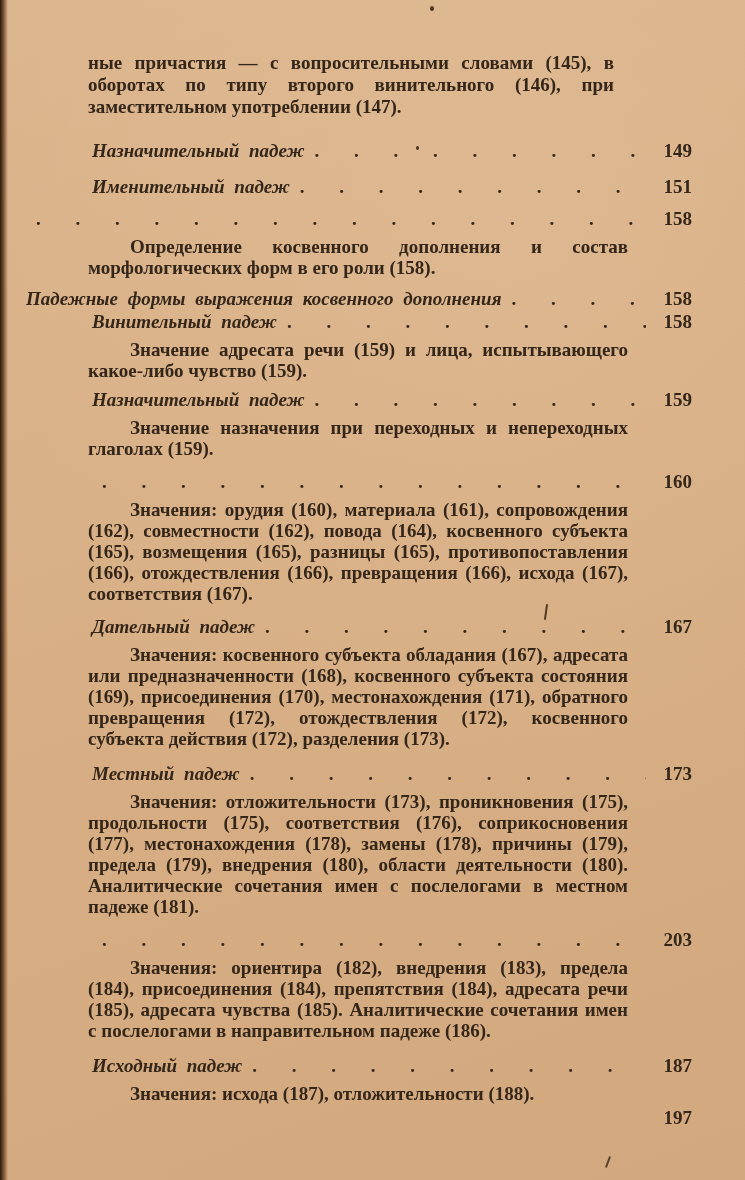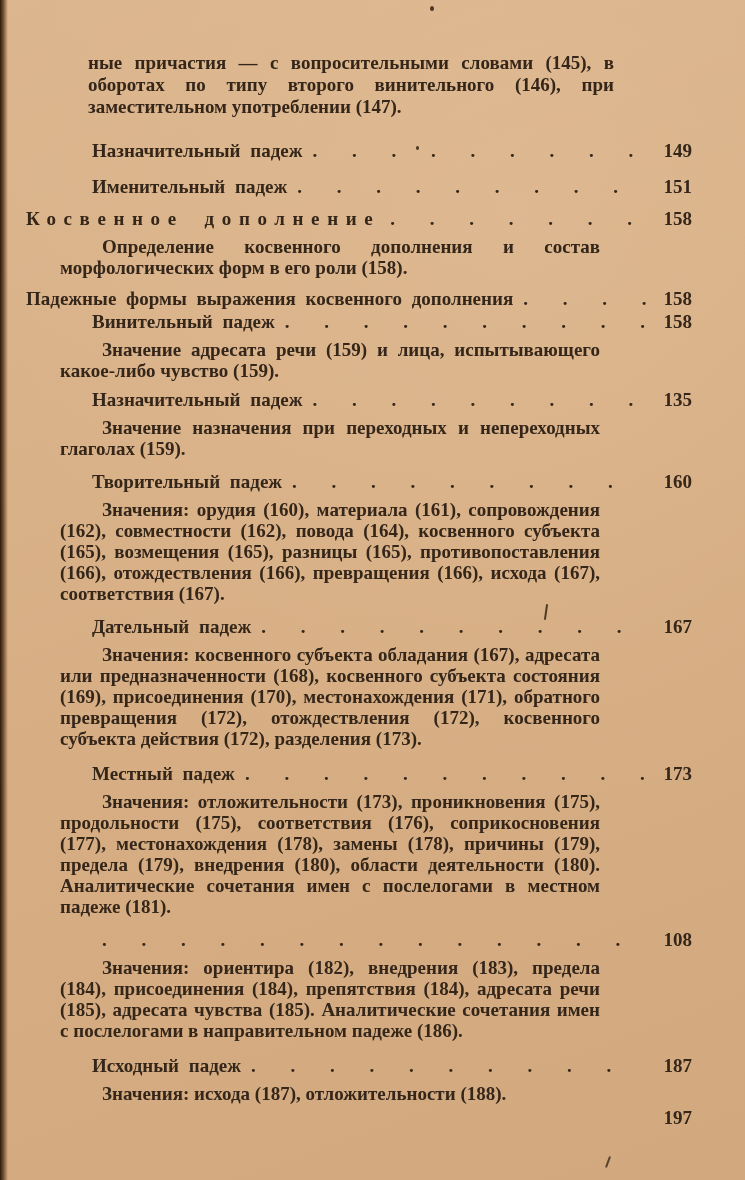--- a/index.html
+++ b/index.html
@@ -35,37 +35,37 @@
     margin: 0 0 0 62px;
     width: 526px;
     text-align: justify;
   }
   .toc-row {
     display: flex;
     align-items: baseline;
     line-height: 22px;
     white-space: nowrap;
   }
-  .toc-row .label { flex: 0 0 auto; word-spacing: 5px; }
+  .toc-row .label { flex: 0 0 auto; word-spacing: 5px; font-style: italic; }
   .toc-row.lvl-case { margin-left: 66px; }
   .toc-row.spaced .label { letter-spacing: 0.40em; word-spacing: 0.45em; }
   .dots {
     flex: 1 1 auto;
     overflow: hidden;
     white-space: nowrap;
     letter-spacing: 15px;
     margin: 0 4px 0 10px;
   }
   .page-num {
     flex: 0 0 auto;
     width: 42px;
     text-align: right;
   }
   .desc {
-    margin: 6px 0 0 34px;
+    margin: 6px 0 0 62px;
     width: 540px;
     line-height: 21px;
     text-align: justify;
     text-indent: 42px;
   }
   .mt-a { margin-top: 22px; }
   .mt-b { margin-top: 14px; }
   .mt-c { margin-top: 10px; }
   .mt-d { margin-top: 1px; }
   .mt-e { margin-top: 8px; }
@@ -103,21 +103,20 @@
     <span class="page-num">149</span>
   </div>
 
   <div class="toc-row lvl-case mt-b">
     <span class="label">Именительный падеж</span>
     <span class="dots">. . . . . . . . . . . . . . . . . . . . . . . . . . . . . . . . . . . . . . . .</span>
     <span class="page-num">151</span>
   </div>
 
   <div class="toc-row spaced mt-c">
-    <span class="label">Косвенное дополнение</span>
     <span class="dots">. . . . . . . . . . . . . . . . . . . . . . . . . . . . . . . . . . . . . . . .</span>
     <span class="page-num">158</span>
   </div>
   <p class="desc">Определение косвенного дополнения и состав морфологических форм в его роли (158).</p>
 
   <div class="toc-row mt-c">
     <span class="label">Падежные формы выражения косвенного дополнения</span>
     <span class="dots">. . . . . . . . . . . . . . . . . . . . . . . . . . . . . . . . . . . . . . . .</span>
     <span class="page-num">158</span>
   </div>
@@ -125,26 +124,25 @@
   <div class="toc-row lvl-case mt-d">
     <span class="label">Винительный падеж</span>
     <span class="dots">. . . . . . . . . . . . . . . . . . . . . . . . . . . . . . . . . . . . . . . .</span>
     <span class="page-num">158</span>
   </div>
   <p class="desc">Значение адресата речи (159) и лица, испытывающего какое-либо чувство (159).</p>
 
   <div class="toc-row lvl-case mt-e">
     <span class="label">Назначительный падеж</span>
     <span class="dots">. . . . . . . . . . . . . . . . . . . . . . . . . . . . . . . . . . . . . . . .</span>
-    <span class="page-num">135</span>
+    <span class="page-num">159</span>
   </div>
   <p class="desc">Значение назначения при переходных и непереходных глаголах (159).</p>
 
   <div class="toc-row lvl-case mt-f">
-    <span class="label">Творительный падеж</span>
     <span class="dots">. . . . . . . . . . . . . . . . . . . . . . . . . . . . . . . . . . . . . . . .</span>
     <span class="page-num">160</span>
   </div>
   <p class="desc">Значения: орудия (160), материала (161), сопровождения (162), совместности (162), повода (164), косвенного субъекта (165), возмещения (165), разницы (165), противопоставления (166), отождествления (166), превращения (166), исхода (167), соответствия (167).</p>
 
   <div class="toc-row lvl-case mt-f">
     <span class="label">Дательный падеж</span>
     <span class="dots">. . . . . . . . . . . . . . . . . . . . . . . . . . . . . . . . . . . . . . . .</span>
     <span class="page-num">167</span>
   </div>
@@ -152,21 +150,21 @@
 
   <div class="toc-row lvl-case mt-b">
     <span class="label">Местный падеж</span>
     <span class="dots">. . . . . . . . . . . . . . . . . . . . . . . . . . . . . . . . . . . . . . . .</span>
     <span class="page-num">173</span>
   </div>
   <p class="desc">Значения: отложительности (173), проникновения (175), продольности (175), соответствия (176), соприкосновения (177), местонахождения (178), замены (178), причины (179), предела (179), внедрения (180), области деятельности (180). Аналитические сочетания имен с послелогами в местном падеже (181).</p>
 
   <div class="toc-row lvl-case mt-f">
     <span class="dots">. . . . . . . . . . . . . . . . . . . . . . . . . . . . . . . . . . . . . . . .</span>
-    <span class="page-num">108</span>
+    <span class="page-num">203</span>
   </div>
   <p class="desc">Значения: ориентира (182), внедрения (183), предела (184), присоединения (184), препятствия (184), адресата речи (185), адресата чувства (185). Аналитические сочетания имен с послелогами в направительном падеже (186).</p>
 
   <div class="toc-row lvl-case mt-b">
     <span class="label">Исходный падеж</span>
     <span class="dots">. . . . . . . . . . . . . . . . . . . . . . . . . . . . . . . . . . . . . . . .</span>
     <span class="page-num">187</span>
   </div>
   <p class="desc">Значения: исхода (187), отложительности (188).</p>
 

